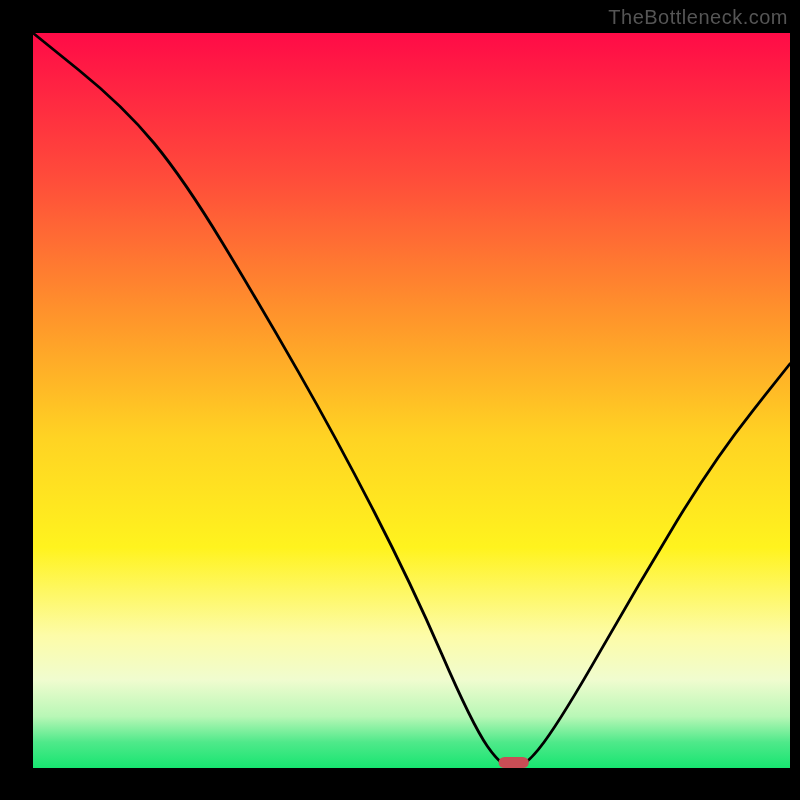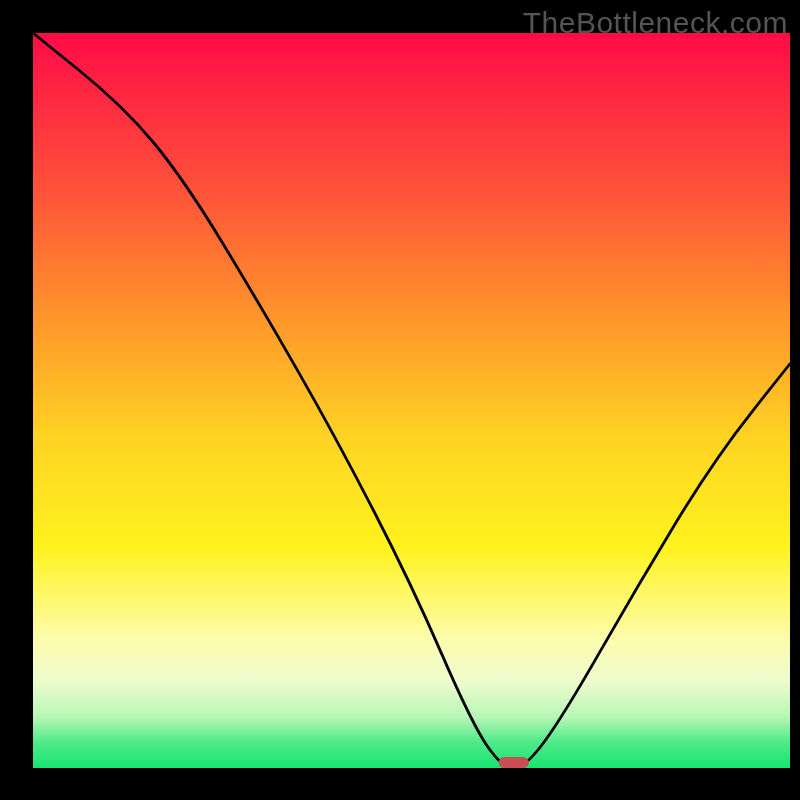--- a/index.html
+++ b/index.html
@@ -15,21 +15,21 @@
     position: relative;
     width: 800px;
     height: 800px;
     background: #000;
   }
   .watermark {
     position: absolute;
     top: 6px;
     right: 12px;
     color: #555;
-    font-size: 30px;
+    font-size: 20px;
     font-weight: 500;
     letter-spacing: 0.5px;
     z-index: 10;
   }
   svg.chart {
     position: absolute;
     left: 0;
     top: 0;
     width: 800px;
     height: 800px;

